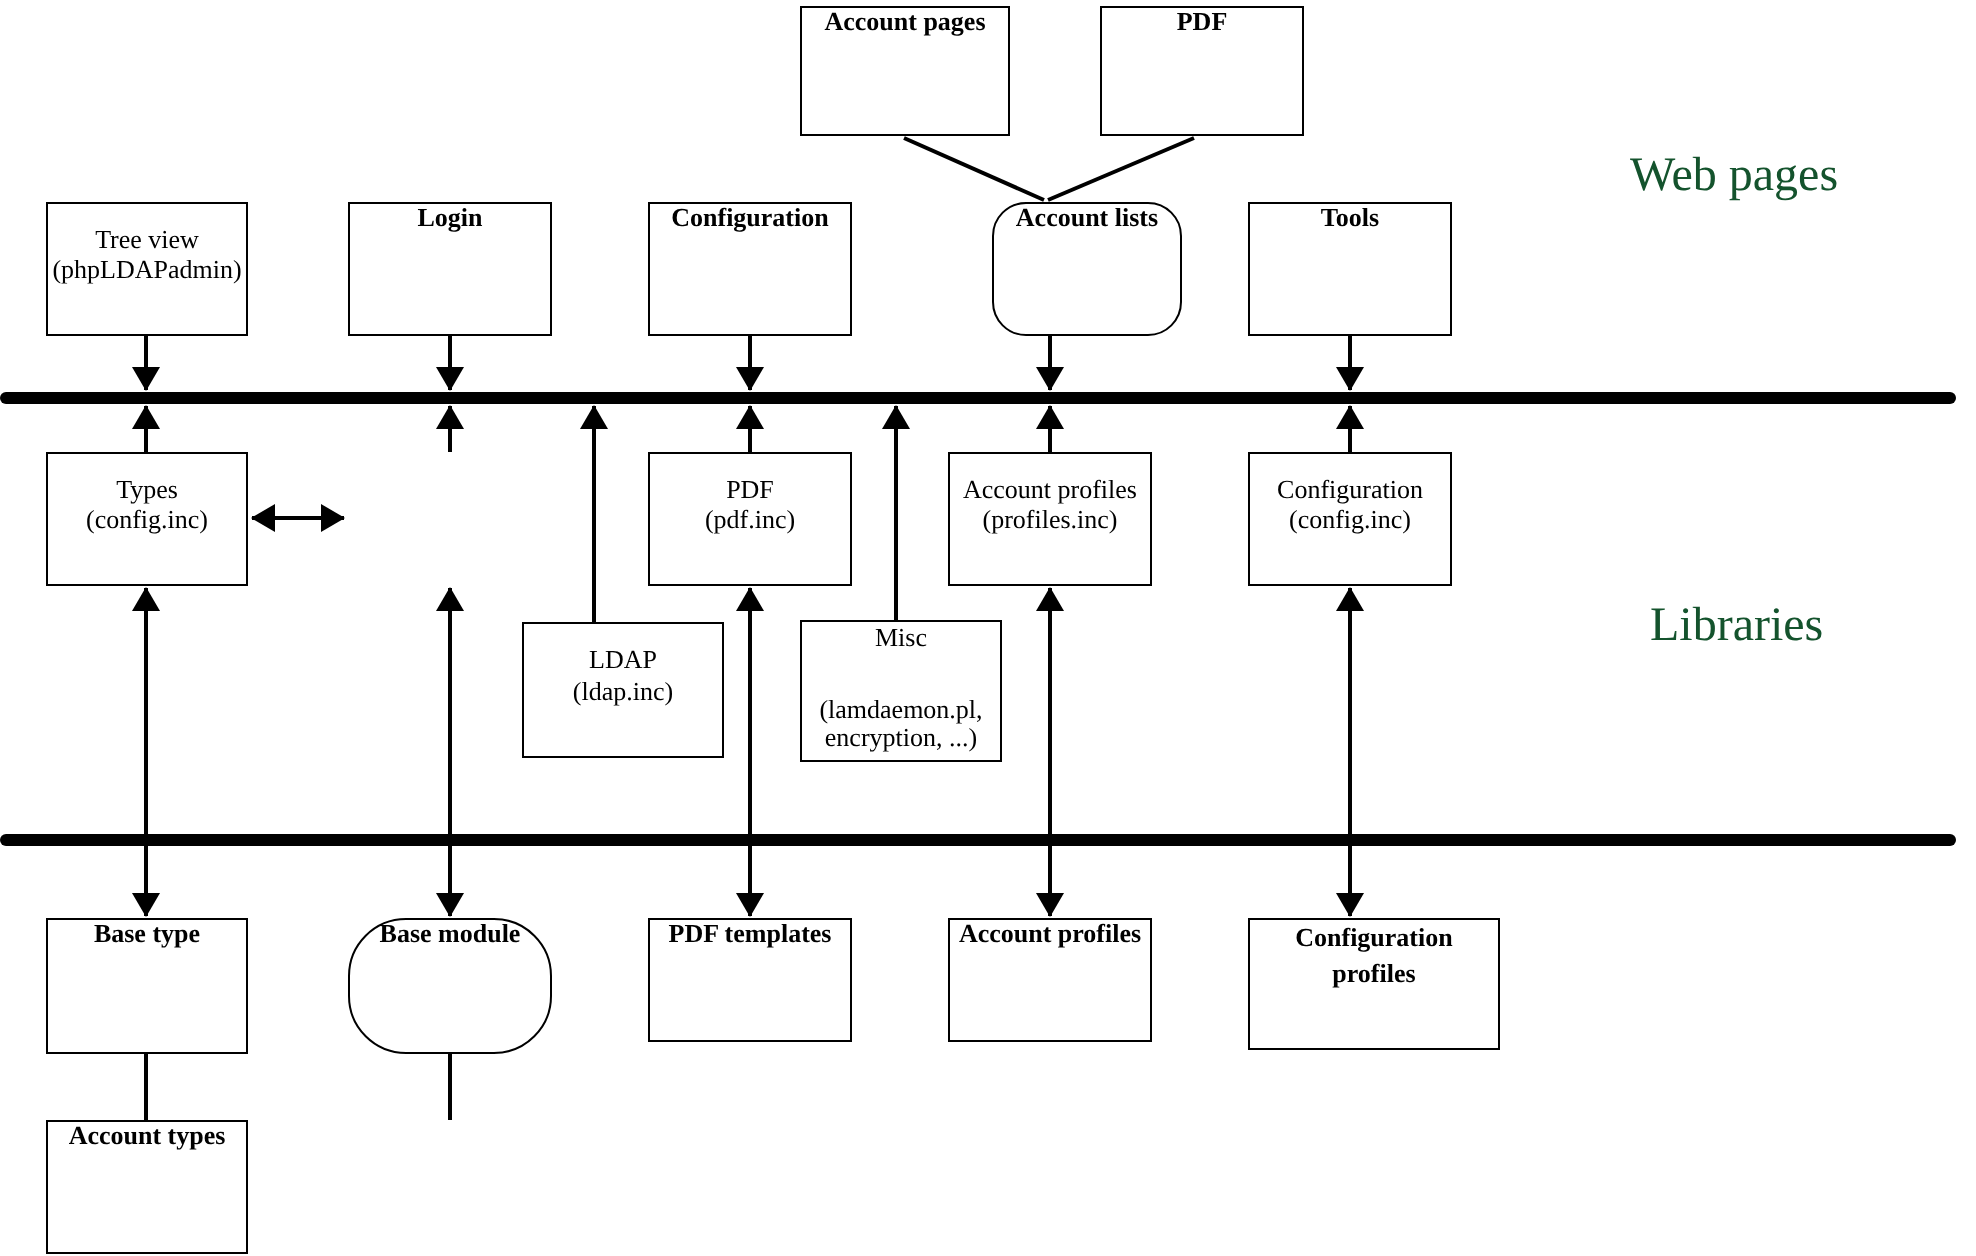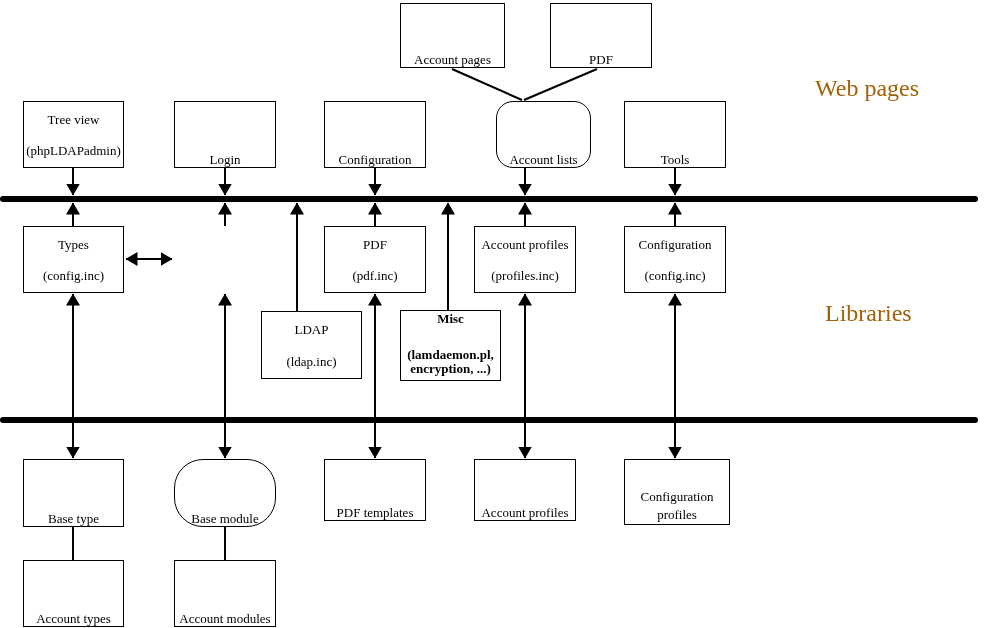--- a/index.html
+++ b/index.html
@@ -27,40 +27,40 @@
     background: #ffffff;
     font-size: 13px;
     line-height: 14px;
     color: #000000;
     text-align: center;
     display: flex;
     flex-direction: column;
     align-items: center;
   }
   .node.center1 {
-    justify-content: flex-end;
+    justify-content: flex-start;
+    font-weight: bold;
   }
   .node.twoline {
     justify-content: space-between;
-    padding: 11px 1px 9px 1px;
+    padding: 11px 1px 25px 1px;
   }
   .node.misc {
     justify-content: space-between;
     padding: 1px 1px 4px 1px;
-    font-weight: bold;
   }
   .node span {
     display: block;
     width: 100%;
   }
   .layer-label {
     position: absolute;
     font-size: 24px;
     line-height: 28px;
-    color: #a16207;
+    color: #14532d;
     white-space: nowrap;
   }
 </style>
 </head>
 <body>
 
 <div id="canvas">
 
   <svg id="wires" width="988" height="628">
     <defs>
@@ -205,27 +205,24 @@
   </div>
   <div class="node center1" style="left:174px;top:459px;width:102px;height:68px;border-radius:29px;">
     <span>Base module</span>
   </div>
   <div class="node center1" style="left:324px;top:459px;width:102px;height:62px;">
     <span>PDF templates</span>
   </div>
   <div class="node center1" style="left:474px;top:459px;width:102px;height:62px;">
     <span>Account profiles</span>
   </div>
-  <div class="node center1" style="left:624px;top:459px;width:106px;height:66px;padding:0 10px;">
+  <div class="node center1" style="left:624px;top:459px;width:126px;height:66px;padding:0 10px;">
     <span style="line-height:18px;">Configuration profiles</span>
   </div>
 
   <div class="node center1" style="left:23px;top:560px;width:101px;height:67px;">
     <span>Account types</span>
   </div>
-  <div class="node center1" style="left:174px;top:560px;width:102px;height:67px;">
-    <span>Account modules</span>
-  </div>
 
   <div class="layer-label" style="left:815px;top:74px;">Web pages</div>
   <div class="layer-label" style="left:825px;top:299px;">Libraries</div>
 
 </div>
 
 </body></html>

